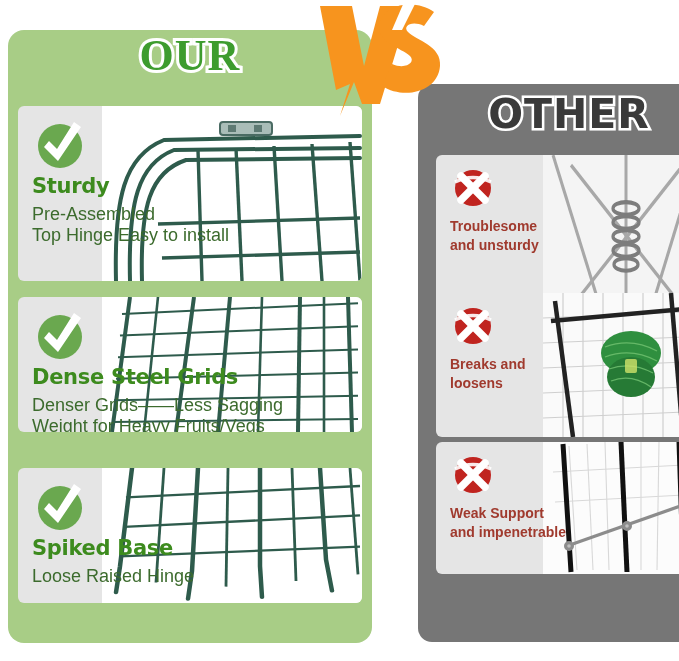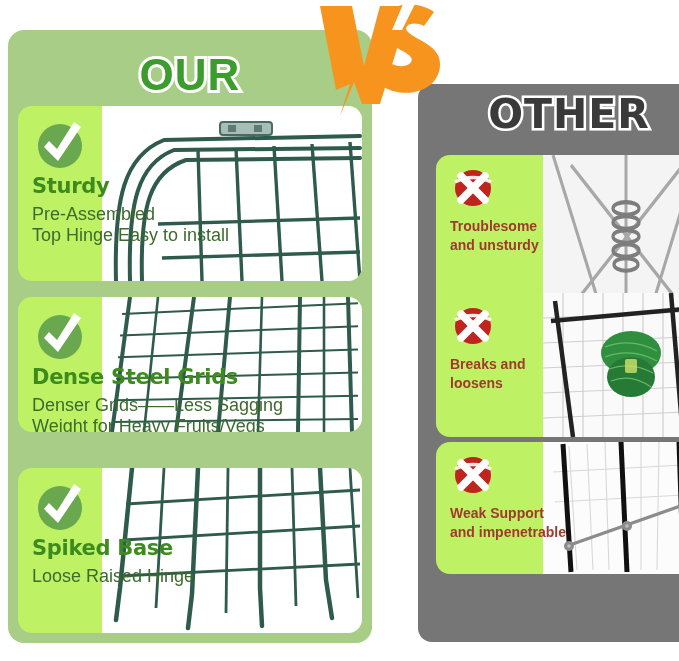--- a/index.html
+++ b/index.html
@@ -57,45 +57,45 @@
     top: 30px;
     width: 364px;
     height: 613px;
     background: #a8cd86;
     border-radius: 16px;
     box-sizing: border-box;
   }
   .panel-our-head {
     position: absolute;
     left: 0;
-    top: 20px;
+    top: 0;
     width: 364px;
     text-align: center;
     font-size: 44px;
     font-weight: bold;
     letter-spacing: 1px;
     color: #3d9c2e;
     -webkit-text-stroke: 6px #ffffff;
     paint-order: stroke fill;
-    font-family: Liberation Sans, sans-serif;
+    font-family: Liberation Serif, serif;
   }
 
   
   .card {
     position: absolute;
-    background: #bef264;
-    border-radius: 14px;
+    background: #e5e5e5;
+    border-radius: 6px;
     overflow: hidden;
   }
   .card-our { left: 10px; width: 344px; }
   .card-other { left: 18px; width: 272px; }
 
   .card-our.c1 { top: 76px;  height: 175px; }
   .card-our.c2 { top: 267px; height: 135px; }
-  .card-our.c3 { top: 438px; height: 165px; }
+  .card-our.c3 { top: 438px; height: 135px; }
 
   .card-other.o1 { top: 71px;  height: 168px; }
   .card-other.o2 { top: 209px; height: 144px; }
   .card-other.o3 { top: 358px; height: 132px; }
 
   .card-text {
     position: absolute;
     left: 14px;
     top: 10px;
     z-index: 5;

